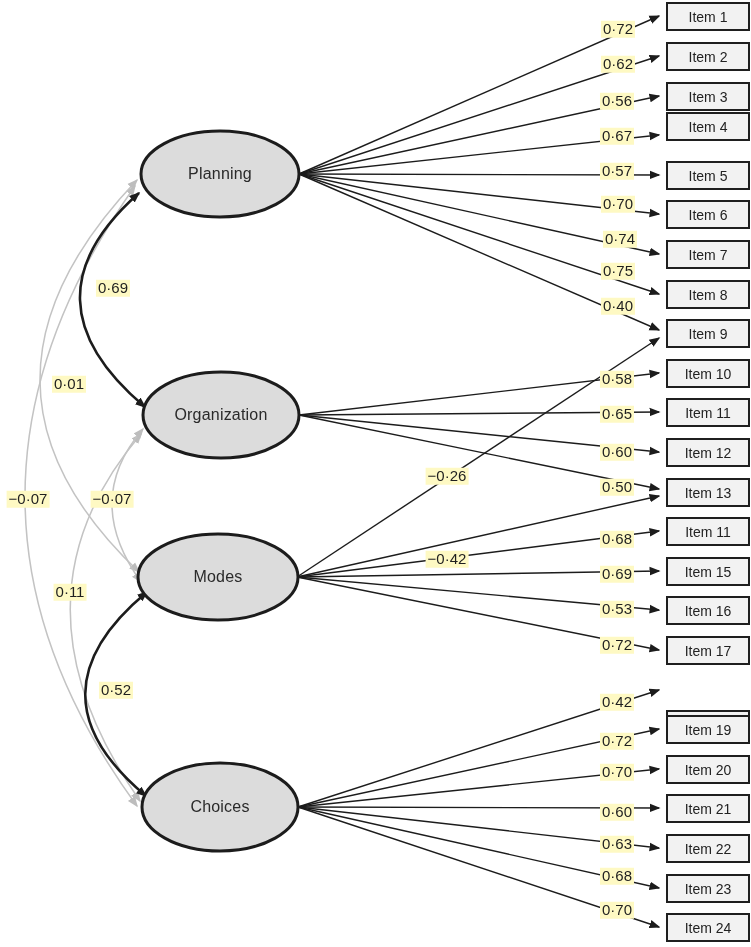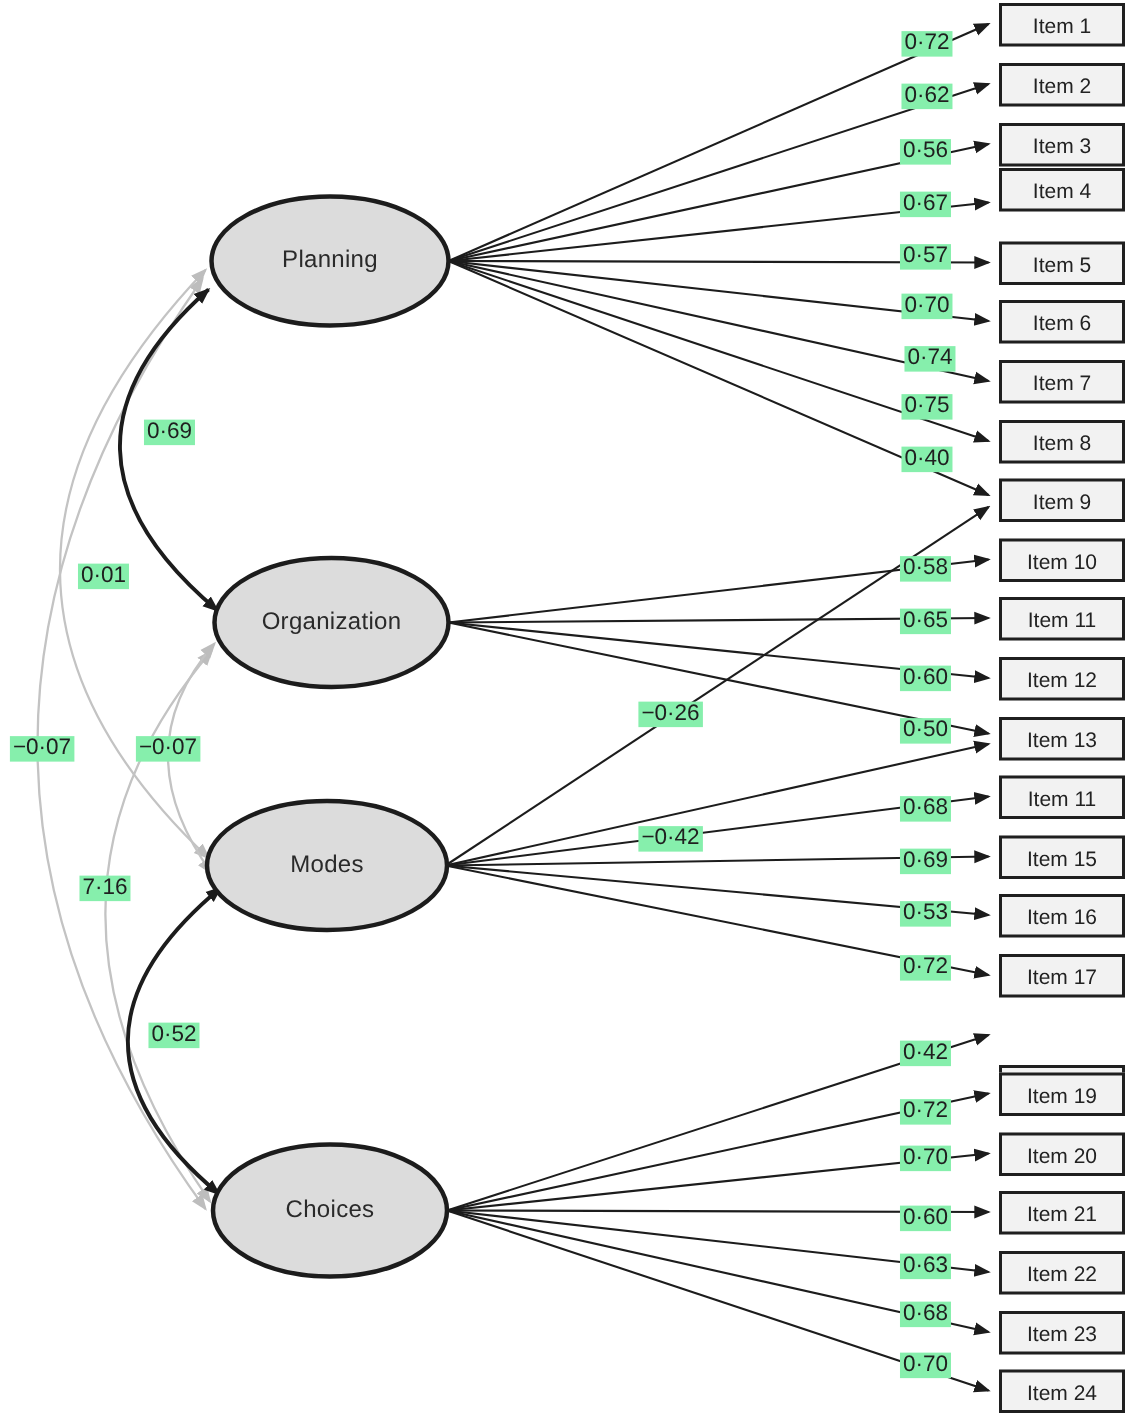--- a/index.html
+++ b/index.html
@@ -24,21 +24,21 @@
     box-sizing:border-box;
     background:#f2f2f2;
     border:2px solid #1f1f1f;
     display:flex;align-items:center;justify-content:center;
     font-size:14px;color:#222;
     white-space:nowrap;
   }
   .num-label{
     position:absolute;
     transform:translate(-50%,-50%);
-    background:#86efac;
+    background:#fef9c3;
     padding:0 2px;
     font-size:15px;color:#1f1f1f;
     white-space:nowrap;
     line-height:1.1;
   }
 </style>
 </head>
 <body>
 
 <div class="stage">
@@ -206,16 +206,16 @@
   <div class="num-label" style="left:617px;top:876px">0·68</div>
   <div class="num-label" style="left:617px;top:910px">0·70</div>
 
   <div class="num-label" style="left:447px;top:476px">−0·26</div>
   <div class="num-label" style="left:447px;top:559px">−0·42</div>
 
   <div class="num-label" style="left:113px;top:288px">0·69</div>
   <div class="num-label" style="left:69px;top:384px">0·01</div>
   <div class="num-label" style="left:28px;top:499px">−0·07</div>
   <div class="num-label" style="left:112px;top:499px">−0·07</div>
-  <div class="num-label" style="left:70px;top:592px">7·16</div>
+  <div class="num-label" style="left:70px;top:592px">0·11</div>
   <div class="num-label" style="left:116px;top:690px">0·52</div>
 
 </div>
 
 </body></html>

